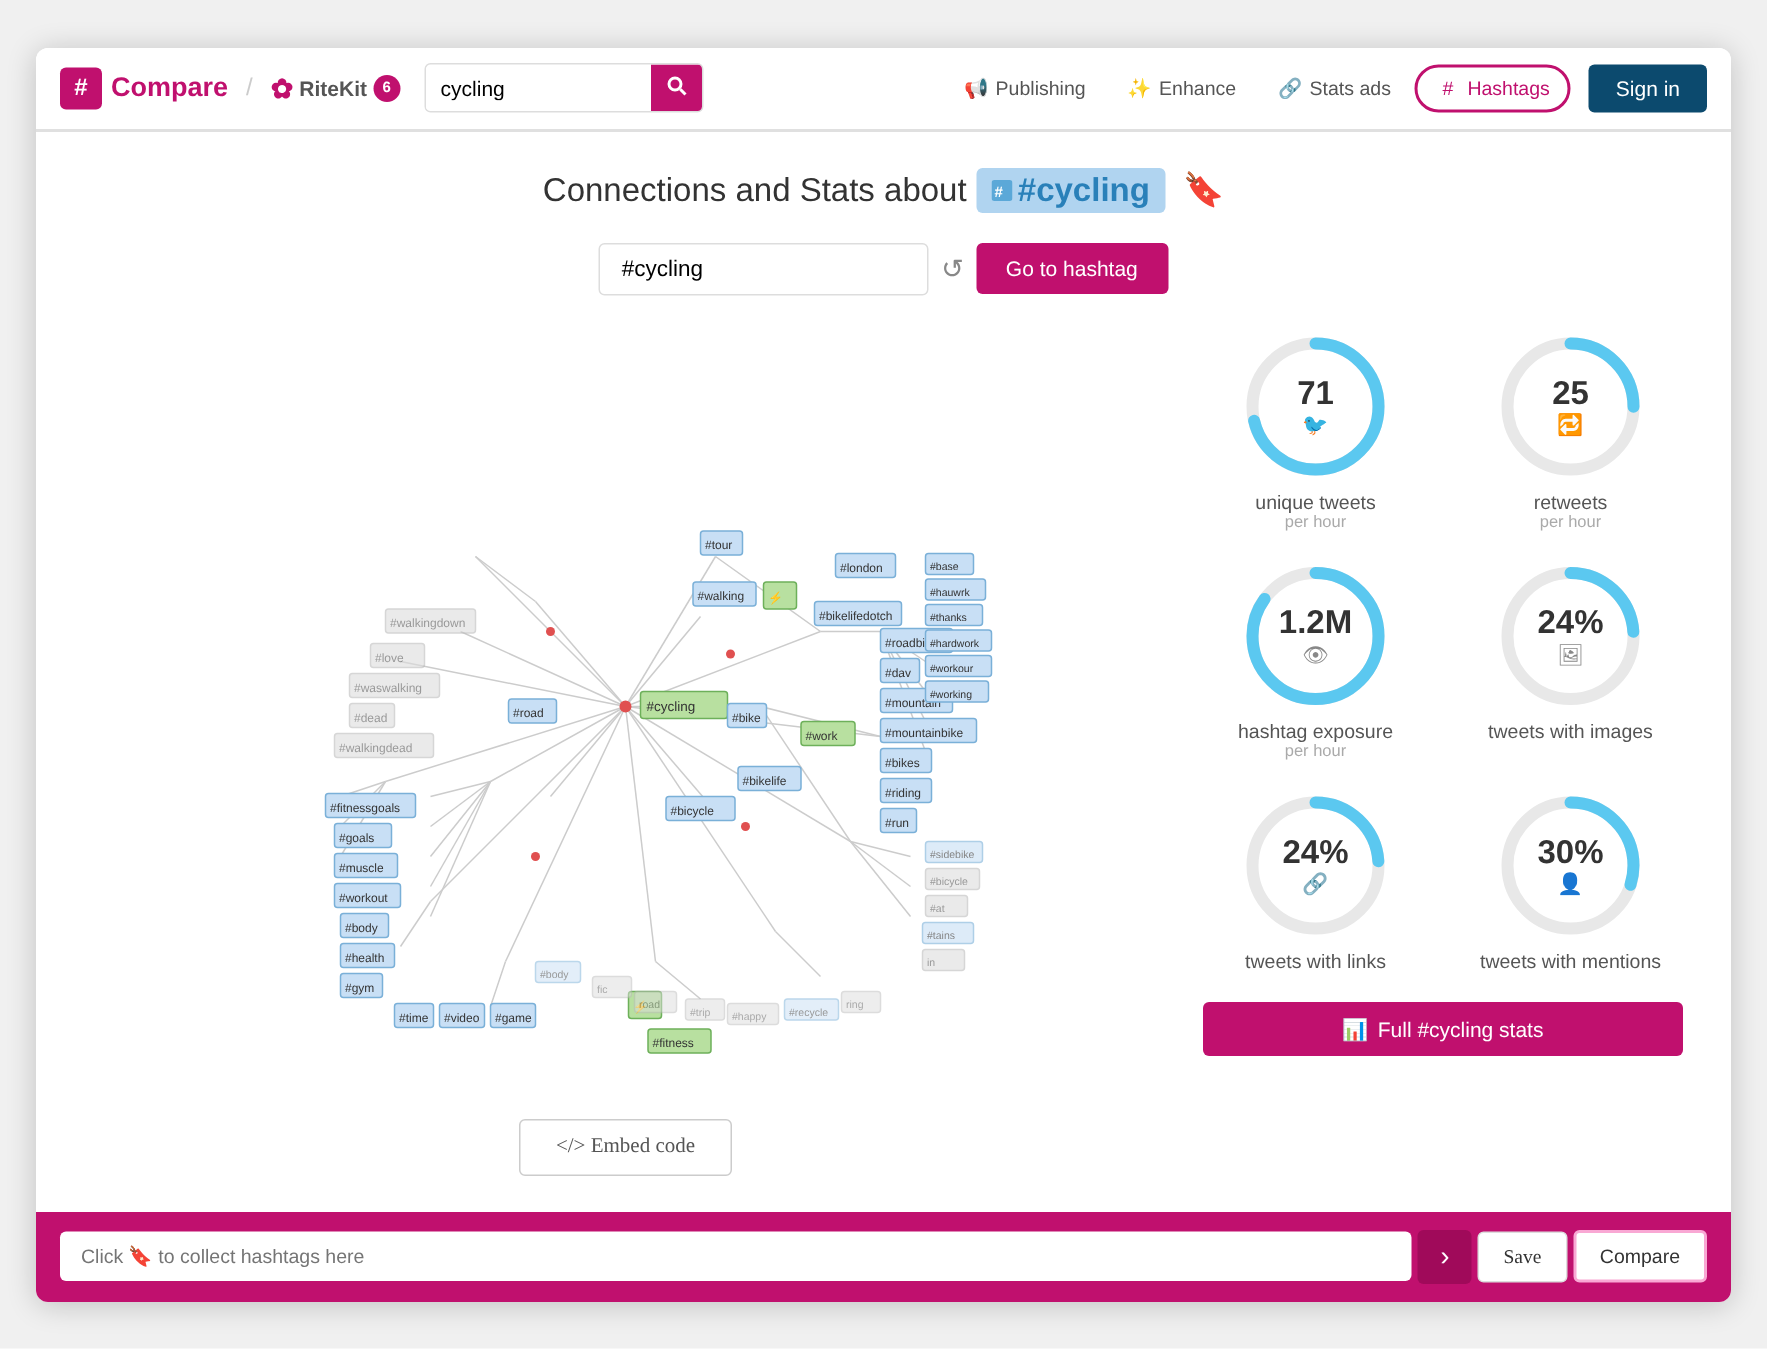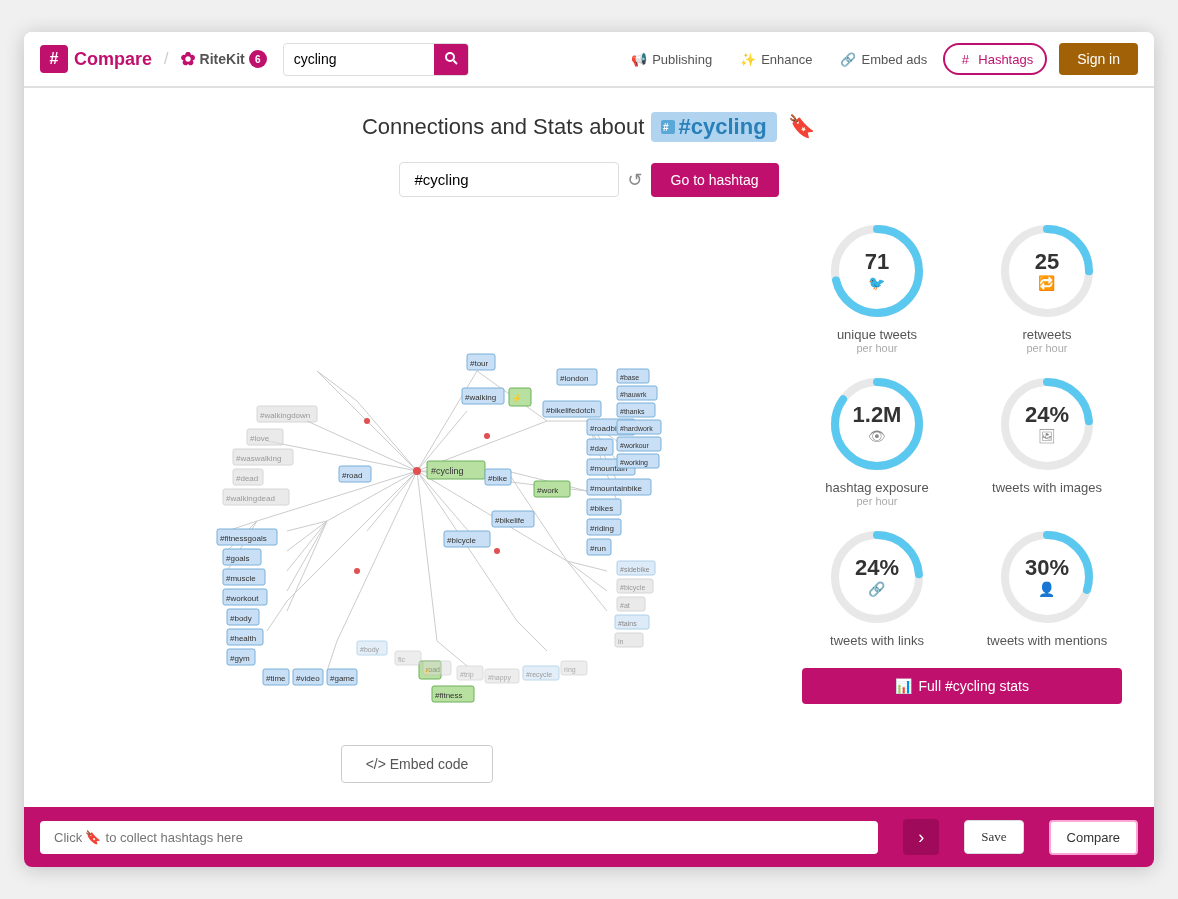--- a/index.html
+++ b/index.html
@@ -13,21 +13,21 @@
     .ritekit-logo { display: flex; align-items: center; gap: 4px; color: #555; font-size: 14px; font-weight: bold; }
     .badge { background: #c0106e; color: white; border-radius: 50%; width: 18px; height: 18px; font-size: 10px; display: flex; align-items: center; justify-content: center; }
     .slash { color: #ccc; margin: 0 4px; }
     .search-area { display: flex; align-items: center; margin-left: 8px; border: 1px solid #ddd; border-radius: 4px; overflow: hidden; }
     .search-input { border: none; outline: none; padding: 6px 10px; font-size: 14px; width: 150px; }
     .search-btn { background: #c0106e; border: none; color: white; padding: 7px 10px; cursor: pointer; }
     .nav-links { display: flex; align-items: center; gap: 4px; margin-left: auto; }
     .nav-item { display: flex; align-items: center; gap: 5px; padding: 6px 12px; font-size: 13px; color: #555; cursor: pointer; border-radius: 4px; }
     .nav-item.active { border: 2px solid #c0106e; color: #c0106e; border-radius: 20px; }
     .nav-icon { width: 16px; height: 16px; display: flex; align-items: center; justify-content: center; }
-    .signin-btn { background: #a16207; color: white; border: none; padding: 8px 18px; border-radius: 4px; font-size: 14px; cursor: pointer; margin-left: 8px; }
+    .signin-btn { background: #0c4a6e; color: white; border: none; padding: 8px 18px; border-radius: 4px; font-size: 14px; cursor: pointer; margin-left: 8px; }
 
     
     .main { padding: 24px 32px; border-radius: 24px; }
     .page-title { text-align: center; font-size: 22px; font-weight: 400; color: #333; margin-bottom: 20px; }
     .page-title .hashtag-badge { background: #b0d4f0; color: #2980b9; padding: 2px 10px; border-radius: 4px; font-weight: 600; display: inline-flex; align-items: center; gap: 4px; }
     .bookmark-icon-inline { color: #c0106e; margin-left: 6px; }
 
     .search-bar { display: flex; align-items: center; justify-content: center; gap: 8px; margin-bottom: 24px; }
     .hashtag-input { border: 1px solid #ddd; padding: 8px 14px; border-radius: 4px; font-size: 15px; width: 220px; }
     .reset-btn { background: none; border: none; font-size: 18px; cursor: pointer; color: #888; }
@@ -47,24 +47,24 @@
     .circle-center { position: absolute; top: 50%; left: 50%; transform: translate(-50%, -50%); text-align: center; display: flex; flex-direction: column; align-items: center; gap: 2px; }
     .circle-value { font-size: 22px; font-weight: 600; color: #333; line-height: 1; }
     .circle-icon { font-size: 14px; color: #888; }
     .stat-label { font-size: 13px; color: #555; margin-top: 6px; text-align: center; font-weight: 500; }
     .stat-sublabel { font-size: 11px; color: #aaa; text-align: center; }
 
     .full-stats-btn { background: #c0106e; color: white; border: none; padding: 10px 20px; border-radius: 4px; font-size: 14px; cursor: pointer; width: 100%; display: flex; align-items: center; justify-content: center; gap: 6px; }
 
     
     .embed-area { text-align: center; margin-top: 20px; }
-    .embed-btn { border: 1px solid #ccc; background: white; padding: 10px 24px; border-radius: 4px; font-size: 14px; cursor: pointer; color: #555; }
+    .embed-btn { border: 1px solid #ccc; background: white; padding: 10px 24px; border-radius: 4px; font-size: 14px; cursor: pointer; color: #555; font-family: Liberation Serif, serif; }
 
     
-    .bottom-bar { background: #c0106e; padding: 12px 16px; display: flex; align-items: center; gap: 25px; }
+    .bottom-bar { background: #c0106e; padding: 12px 16px; display: flex; align-items: center; gap: 4px; }
     .bottom-input { flex: 1; padding: 9px 14px; border-radius: 4px; border: none; font-size: 13px; color: #888; }
     .bottom-arrow { background: #a00a5a; color: white; border: none; width: 36px; height: 36px; border-radius: 4px; cursor: pointer; font-size: 18px; display: flex; align-items: center; justify-content: center; }
     .bottom-save { background: white; color: #333; border: 1px solid #ddd; padding: 8px 16px; border-radius: 4px; font-size: 13px; cursor: pointer; font-family: Liberation Serif, serif; }
     .bottom-compare { background: white; color: #333; border: 2px solid #f9a8d4; padding: 8px 16px; border-radius: 4px; font-size: 13px; cursor: pointer; }
 
     
     .graph-svg { width: 100%; height: 500px; }
   </style>
 </head>
 <body>
@@ -95,21 +95,21 @@
       <div class="nav-item">
         <span class="nav-icon">📢</span>
         <span>Publishing</span>
       </div>
       <div class="nav-item">
         <span class="nav-icon">✨</span>
         <span>Enhance</span>
       </div>
       <div class="nav-item">
         <span class="nav-icon">🔗</span>
-        <span>Embed ads</span>
+        <span>Stats ads</span>
       </div>
       <div class="nav-item active">
         <span class="nav-icon">#</span>
         <span>Hashtags</span>
       </div>
       <button class="signin-btn">Sign in</button>
     </div>
   </div>
 
   <div class="main">

